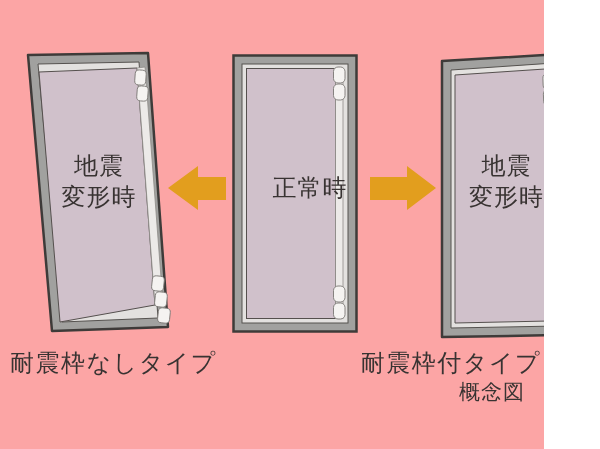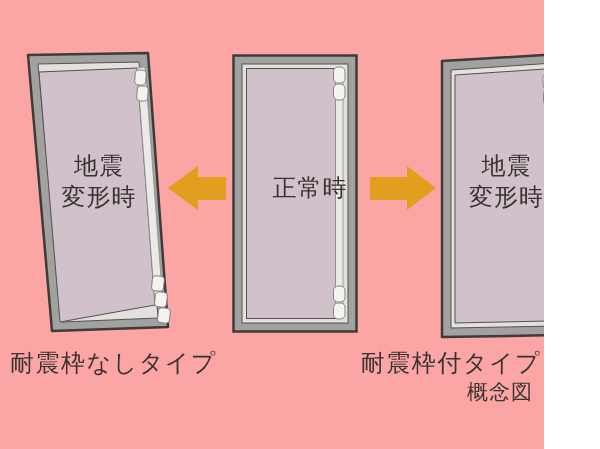--- a/index.html
+++ b/index.html
@@ -106,15 +106,15 @@
   <div class="door-text" style="left:250px;top:172px;width:120px;">
     <div>正常時</div>
   </div>
   <div class="door-text" style="left:443px;top:150px;width:127px;">
     <div>地震</div>
     <div>変形時</div>
   </div>
 
   <div class="caption right" style="right:3px;top:347px;">耐震枠付タイプ</div>
   <div class="caption" style="left:10px;top:347px;">耐震枠なしタイプ</div>
-  <div class="footnote" style="right:11px;top:378px;">概念図</div>
+  <div class="footnote" style="right:19px;top:378px;">概念図</div>
 
 </div>
 
 </body></html>

